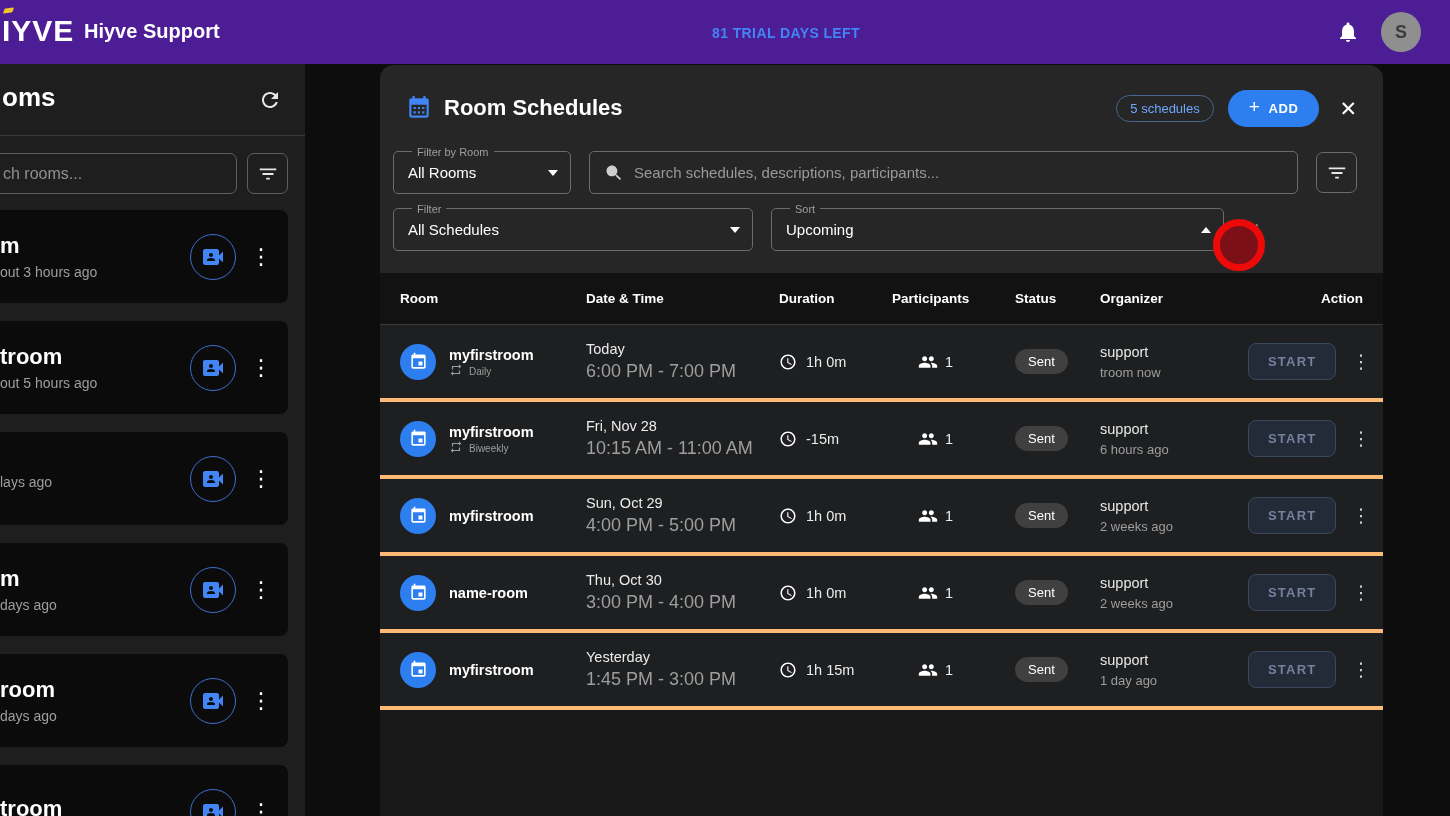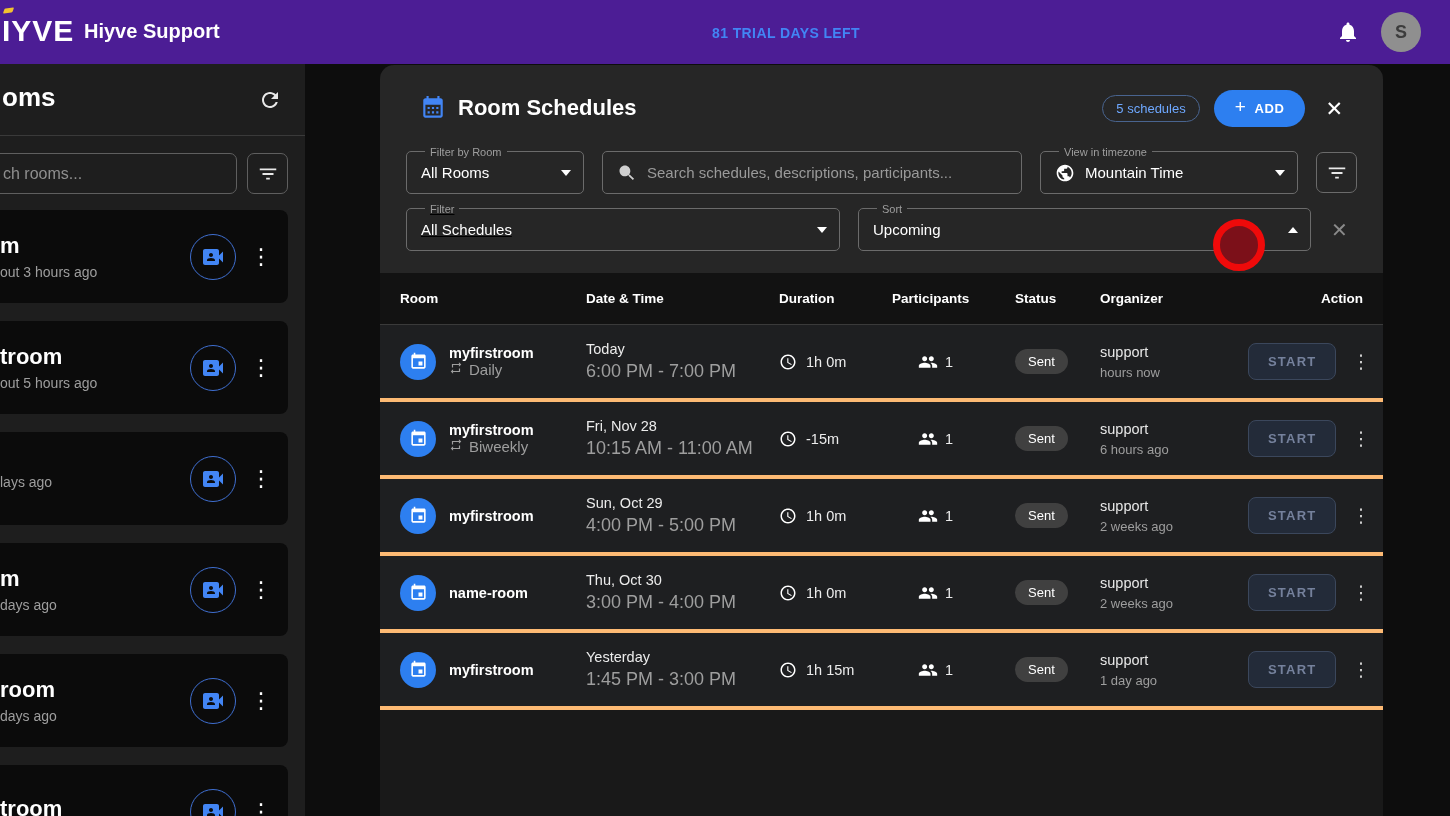--- a/index.html
+++ b/index.html
@@ -30,60 +30,60 @@
   .sb-filter-btn { width:41px; height:41px; border:1px solid #5f5f5f; border-radius:7px; background:transparent; display:flex; align-items:center; justify-content:center; cursor:pointer; }
   .room-card { position:relative; margin:0 17px 18px -16px; height:93px; background:#0b0b0b; border-radius:8px; display:flex; align-items:center; padding:0 16px 0 16px; }
   .room-texts { flex:1; min-width:0; }
   .room-name { color:#fff; font-size:22px; font-weight:bold; line-height:1.15; white-space:nowrap; }
   .room-meta { color:#9e9e9e; font-size:14px; margin-top:6px; white-space:nowrap; }
   .room-video-btn { width:46px; height:46px; border-radius:50%; border:1px solid #3f6fd1; background:transparent; display:flex; align-items:center; justify-content:center; cursor:pointer; flex:0 0 auto; }
   .room-kebab { margin-left:14px; background:none; border:none; color:#fff; font-size:22px; line-height:1; cursor:pointer; flex:0 0 auto; }
 
   
   .modal { position:absolute; left:380px; top:65px; width:1003px; height:751px; background:#262626; border-radius:14px 14px 0 0; display:flex; flex-direction:column; overflow:hidden; z-index:20; }
-  .modal-header { height:86px; display:flex; align-items:center; padding:0 40px; }
+  .modal-header { height:86px; display:flex; align-items:center; padding:0 26px; }
   .mh-title-wrap { display:flex; align-items:center; gap:12px; flex:1; }
   .mh-title { color:#fff; font-size:22px; font-weight:bold; }
   .badge { border:1px solid #49648f; color:#6ea8ff; font-size:13px; border-radius:14px; padding:5px 13px; background:transparent; }
   .add-btn { margin-left:14px; background:#2d7ff0; border:none; color:#fff; font-size:13px; font-weight:bold; letter-spacing:.6px; border-radius:19px; height:37px; padding:0 21px; display:flex; align-items:center; gap:8px; cursor:pointer; }
   .add-plus { font-size:19px; font-weight:normal; margin-top:-2px; }
   .modal-close { margin-left:20px; background:none; border:none; color:#fff; font-size:21px; cursor:pointer; line-height:1; }
 
   
-  .filters { padding:0 26px 22px 26px; }
+  .filters { padding:0 26px 22px 13px; }
   .f-row { display:flex; align-items:center; gap:18px; }
   .f-row + .f-row { margin-top:14px; }
   fieldset.field { border:1px solid #6b6b6b; border-radius:5px; height:43px; position:relative; display:flex; align-items:center; padding:0 12px 0 14px; cursor:pointer; }
   fieldset.field legend { font-size:11px; color:#9e9e9e; padding:0 5px; margin-left:4px; line-height:0; }
   .field-value { color:#fff; font-size:15px; flex:1; display:flex; align-items:center; gap:10px; white-space:nowrap; }
   .caret-down { width:0; height:0; border-left:5px solid transparent; border-right:5px solid transparent; border-top:6px solid #fff; margin-left:10px; }
   .caret-up { width:0; height:0; border-left:5px solid transparent; border-right:5px solid transparent; border-bottom:6px solid #fff; margin-left:10px; }
   .f-room { width:178px; }
   .f-search-wrap { flex:1; height:43px; border:1px solid #6b6b6b; border-radius:5px; display:flex; align-items:center; padding:0 14px; gap:10px; }
   .f-search { flex:1; background:transparent; border:none; outline:none; color:#e0e0e0; font-size:15px; }
   .f-search::placeholder { color:#9a9a9a; }
   .f-tz { width:258px; }
   .f-iconbtn { width:41px; height:41px; border:1px solid #6b6b6b; border-radius:7px; background:transparent; display:flex; align-items:center; justify-content:center; cursor:pointer; flex:0 0 auto; }
-  .f-schedule { width:434px;text-decoration:underline; }
+  .f-schedule { width:360px; }
   .f-schedule legend { color:#7da4f5; }
   .f-sort { width:453px; border:2px solid #2e7bf0; }
   .f-sort legend { color:#e8e8e8; }
   .f-clear { background:none; border:none; color:#8a8a8a; font-size:20px; cursor:pointer; line-height:1; margin-left:2px; }
 
   
   .table-wrap { flex:1; background:#191919; display:flex; flex-direction:column; }
   .tgrid { display:grid; grid-template-columns:186px 193px 113px 123px 85px 148px 1fr; align-items:center; padding:0 20px; }
   .thead { height:52px; background:#121212; border-bottom:1px solid #3a3a3a; }
   .th { color:#fff; font-size:13.5px; font-weight:bold; }
   .th-action { text-align:right; }
   .trow { height:77px; background:#1e1f21; border-bottom:4px solid #fdba74; }
   .cell-room { display:flex; align-items:center; gap:13px; }
   .row-cal { width:36px; height:36px; border-radius:50%; background:#2d7ff0; display:flex; align-items:center; justify-content:center; flex:0 0 auto; }
   .row-name { color:#fff; font-size:14.5px; font-weight:bold; }
-  .row-recur { display:flex; align-items:flex-start; gap:6px; color:#9e9e9e; font-size:15px; }
+  .row-recur { display:flex; align-items:flex-end; gap:6px; color:#9e9e9e; font-size:10px; }
   .dt1 { color:#ececec; font-size:14.5px; }
   .dt2 { color:#9e9e9e; font-size:18px; margin-top:4px; }
   .cell-dur { display:flex; align-items:center; gap:9px; color:#ececec; font-size:14.5px; }
   .cell-part { display:flex; align-items:center; gap:7px; color:#ececec; font-size:14.5px; padding-left:26px; }
   .pill-sent { display:inline-block; background:#404040; color:#fff; font-size:13px; border-radius:14px; padding:5px 13px; }
   .org1 { color:#e8e8e8; font-size:14.5px; }
   .org2 { color:#9e9e9e; font-size:13px; margin-top:5px; }
   .cell-action { display:flex; align-items:center; justify-content:flex-end; gap:15px; }
   .start-btn { background:#232b39; border:1px solid #3b475c; color:#75819c; font-size:13px; font-weight:bold; letter-spacing:1.2px; border-radius:8px; height:37px; padding:0 19px; cursor:pointer; }
   .kebab { background:none; border:none; color:#d0d0d0; font-size:19px; line-height:1; cursor:pointer; }
@@ -262,32 +262,20 @@
 
       <div class="f-search-wrap">
         <span>
           <svg width="20" height="20" viewBox="0 0 24 24">
               <path fill="#cfcfcf" d="M15.5 14h-.79l-.28-.27C15.41 12.59 16 11.11 16 9.5 16 5.91 13.09 3 9.5 3S3 5.91 3 9.5 5.91 16 9.5 16c1.61 0 3.09-.59 4.23-1.57l.27.28v.79l5 4.99L20.49 19l-4.99-5z"></path>
             </svg>
         </span>
         <input class="f-search" placeholder="Search schedules, descriptions, participants..." style="">
       </div>
 
-      <fieldset class="field f-tz">
-        <legend>View in timezone</legend>
-        <span class="field-value">
-          <span>
-            <svg width="20" height="20" viewBox="0 0 24 24">
-                <path fill="#ffffff" d="M12 2C6.48 2 2 6.48 2 12s4.48 10 10 10 10-4.48 10-10S17.52 2 12 2zm-1 17.93c-3.95-.49-7-3.85-7-7.93 0-.62.08-1.21.21-1.79L9 15v1c0 1.1.9 2 2 2v1.93zm6.9-2.54c-.26-.81-1-1.4-1.9-1.4h-1v-3c0-.55-.45-1-1-1H8v-2h2c.55 0 1-.45 1-1V7h2c1.1 0 2-.9 2-2v-.41c2.93 1.19 5 4.06 5 7.41 0 2.08-.8 3.97-2.1 5.39z"></path>
-              </svg>
-          </span>
-          <span>Mountain Time</span>
-        </span>
-        <span class="caret-down"></span>
-      </fieldset>
 
       <button class="f-iconbtn">
         <span>
           <svg width="22" height="22" viewBox="0 0 24 24">
               <path fill="#e8e8e8" d="M10 18h4v-2h-4v2zM3 6v2h18V6H3zm3 7h12v-2H6v2z"></path>
             </svg>
         </span>
       </button>
     </div>
 
@@ -358,21 +346,21 @@
               <path fill="#ffffff" d="M16 11c1.66 0 2.99-1.34 2.99-3S17.66 5 16 5c-1.66 0-3 1.34-3 3s1.34 3 3 3zm-8 0c1.66 0 2.99-1.34 2.99-3S9.66 5 8 5C6.34 5 5 6.34 5 8s1.34 3 3 3zm0 2c-2.33 0-7 1.17-7 3.5V19h14v-2.5c0-2.33-4.67-3.5-7-3.5zm8 0c-.29 0-.62.02-.97.05 1.16.84 1.97 1.97 1.97 3.45V19h6v-2.5c0-2.33-4.67-3.5-7-3.5z"></path>
             </svg>
           </span>
           <span>1</span>
         </div>
         <div>
           <span class="pill-sent">Sent</span>
         </div>
         <div>
           <div class="org1">support</div>
-          <div class="org2">hours now</div>
+          <div class="org2">troom now</div>
         </div>
         <div class="cell-action">
           <button class="start-btn">START</button>
           <button class="kebab">⋮</button>
         </div>
       </div>
 
       <div class="tgrid trow">
         <div class="cell-room">
           <span class="row-cal">

